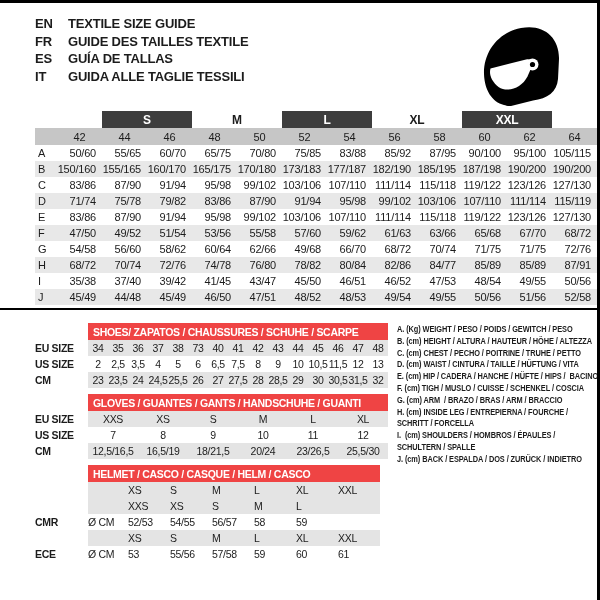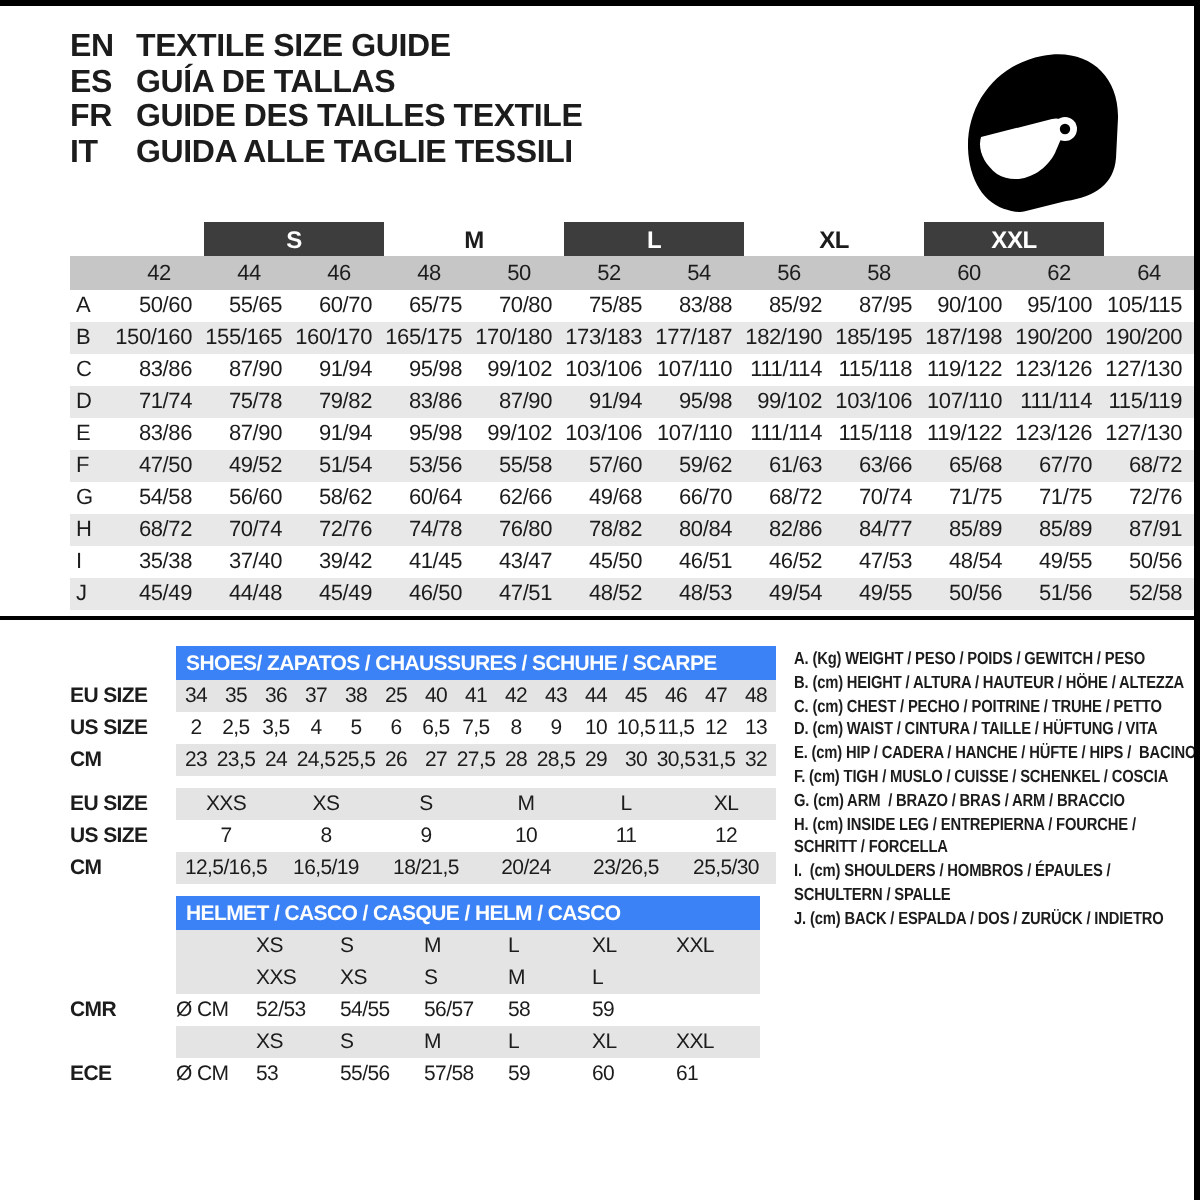--- a/index.html
+++ b/index.html
@@ -2,42 +2,42 @@
 <html><head>
 <meta charset="utf-8">
 <style>
   html,body{margin:0;padding:0;background:#fff;}
   .page{position:relative;width:600px;height:600px;box-sizing:border-box;background:#fff;
         border-top:3px solid #000;border-right:3px solid #000;overflow:hidden;
         font-family:"Liberation Sans",sans-serif;color:#1c1c1c;}
   
   .top{display:flex;justify-content:space-between;align-items:flex-start;
        padding:12px 20px 0 35px;height:108px;box-sizing:border-box;}
-  .lang-row{display:flex;font-weight:bold;font-size:16px;line-height:17.5px;letter-spacing:-0.2px;}
+  .lang-row{display:flex;font-weight:bold;font-size:13px;line-height:17.5px;letter-spacing:-0.2px;}
   .lang-code{width:33px;flex:none;}
   .helmet-wrap{width:112px;height:100px;flex:none;margin-top:-2px;}
   
   .main{width:562px;margin-left:35px;border-collapse:collapse;table-layout:fixed;}
   .main th,.main td{padding:0;letter-spacing:-0.2px;overflow:hidden;white-space:nowrap;}
   .group-row th{height:17px;font-size:12px;}
   .group-dark{background:#3d3d3d;color:#fff;font-weight:bold;text-align:center;}
   .group-light{color:#1c1c1c;font-weight:bold;text-align:center;}
   .num-row th{height:17px;font-size:11px;font-weight:normal;}
   .numband{background:#c6c6c6;text-align:center;}
   .main tbody td{height:16px;font-size:11px;text-align:right;padding-right:6px;}
   .main tbody td.letter{text-align:left;padding-left:3px;padding-right:0;}
   .main tbody tr.alt{background:#e8e8e8;}
   .divider{height:2px;background:#000;margin-top:3px;}
   
   .bottom{display:flex;padding-left:35px;margin-top:13px;}
   .tables{width:358px;flex:none;}
   .btable{border-collapse:collapse;table-layout:fixed;margin-bottom:6px;}
   .btable td{padding:0;height:16px;font-size:10.5px;letter-spacing:-0.3px;
              overflow:hidden;white-space:nowrap;}
-  .btable td.titlebar{background:#3b82f6;color:#fff;font-weight:bold;text-align:left;
+  .btable td.titlebar{background:#ef4444;color:#fff;font-weight:bold;text-align:left;
                       padding-left:5px;height:17px;}
   .btable td.outer{font-weight:bold;text-align:left;background:#fff;}
   .shaded{background:#e4e4e4;}
   .cen{text-align:center;}
   .lft{text-align:left;padding-left:5px;}
   
   .legend{margin-left:4px;margin-top:1px;transform:scaleX(0.84);transform-origin:left top;}
   .legend-item{font-weight:bold;font-size:8.8px;line-height:11.8px;white-space:pre;
                letter-spacing:-0.1px;}
 </style>
@@ -45,26 +45,26 @@
 <body>
 
 <div class="page">
   <div class="top">
     <div id="langs">
         <div class="lang-row">
           <span class="lang-code">EN</span>
           <span class="lang-title">TEXTILE SIZE GUIDE</span>
         </div>
         <div class="lang-row">
+          <span class="lang-code">FR</span>
+          <span class="lang-title">GUIDE DES TAILLES TEXTILE</span>
+        </div>
+        <div class="lang-row">
           <span class="lang-code">ES</span>
           <span class="lang-title">GUÍA DE TALLAS</span>
-        </div>
-        <div class="lang-row">
-          <span class="lang-code">FR</span>
-          <span class="lang-title">GUIDE DES TAILLES TEXTILE</span>
         </div>
         <div class="lang-row">
           <span class="lang-code">IT</span>
           <span class="lang-title">GUIDA ALLE TAGLIE TESSILI</span>
         </div>
       </div>
     <div class="helmet-wrap">
       <svg viewBox="0 0 100 100" width="112" height="100">
         <path fill="#000" d="M33,92 C21,89 13.5,77 13,61 C12.5,39 27,19.5 50,15
                  C72,10.5 88.5,24 88,46 L87,66 C86,79 76.5,85.5 62,87.5
@@ -301,21 +301,21 @@
               <td class="outer"></td>
               <td class="titlebar" colspan="15">SHOES/ ZAPATOS / CHAUSSURES / SCHUHE / SCARPE</td>
             </tr>
             <tr>
               <td class="outer">EU SIZE</td>
               <td class="shaded cen">34</td>
               <td class="shaded cen">35</td>
               <td class="shaded cen">36</td>
               <td class="shaded cen">37</td>
               <td class="shaded cen">38</td>
-              <td class="shaded cen">25</td>
+              <td class="shaded cen">73</td>
               <td class="shaded cen">40</td>
               <td class="shaded cen">41</td>
               <td class="shaded cen">42</td>
               <td class="shaded cen">43</td>
               <td class="shaded cen">44</td>
               <td class="shaded cen">45</td>
               <td class="shaded cen">46</td>
               <td class="shaded cen">47</td>
               <td class="shaded cen">48</td>
             </tr>
@@ -361,20 +361,24 @@
           <colgroup>
             <col style="width: 53px;">
             <col style="width: 50px;">
             <col style="width: 50px;">
             <col style="width: 50px;">
             <col style="width: 50px;">
             <col style="width: 50px;">
             <col style="width: 50px;">
           </colgroup>
           <tbody>
+            <tr>
+              <td class="outer"></td>
+              <td class="titlebar" colspan="6">GLOVES / GUANTES / GANTS / HANDSCHUHE / GUANTI</td>
+            </tr>
             <tr>
               <td class="outer">EU SIZE</td>
               <td class="shaded cen">XXS</td>
               <td class="shaded cen">XS</td>
               <td class="shaded cen">S</td>
               <td class="shaded cen">M</td>
               <td class="shaded cen">L</td>
               <td class="shaded cen">XL</td>
             </tr>
             <tr>

